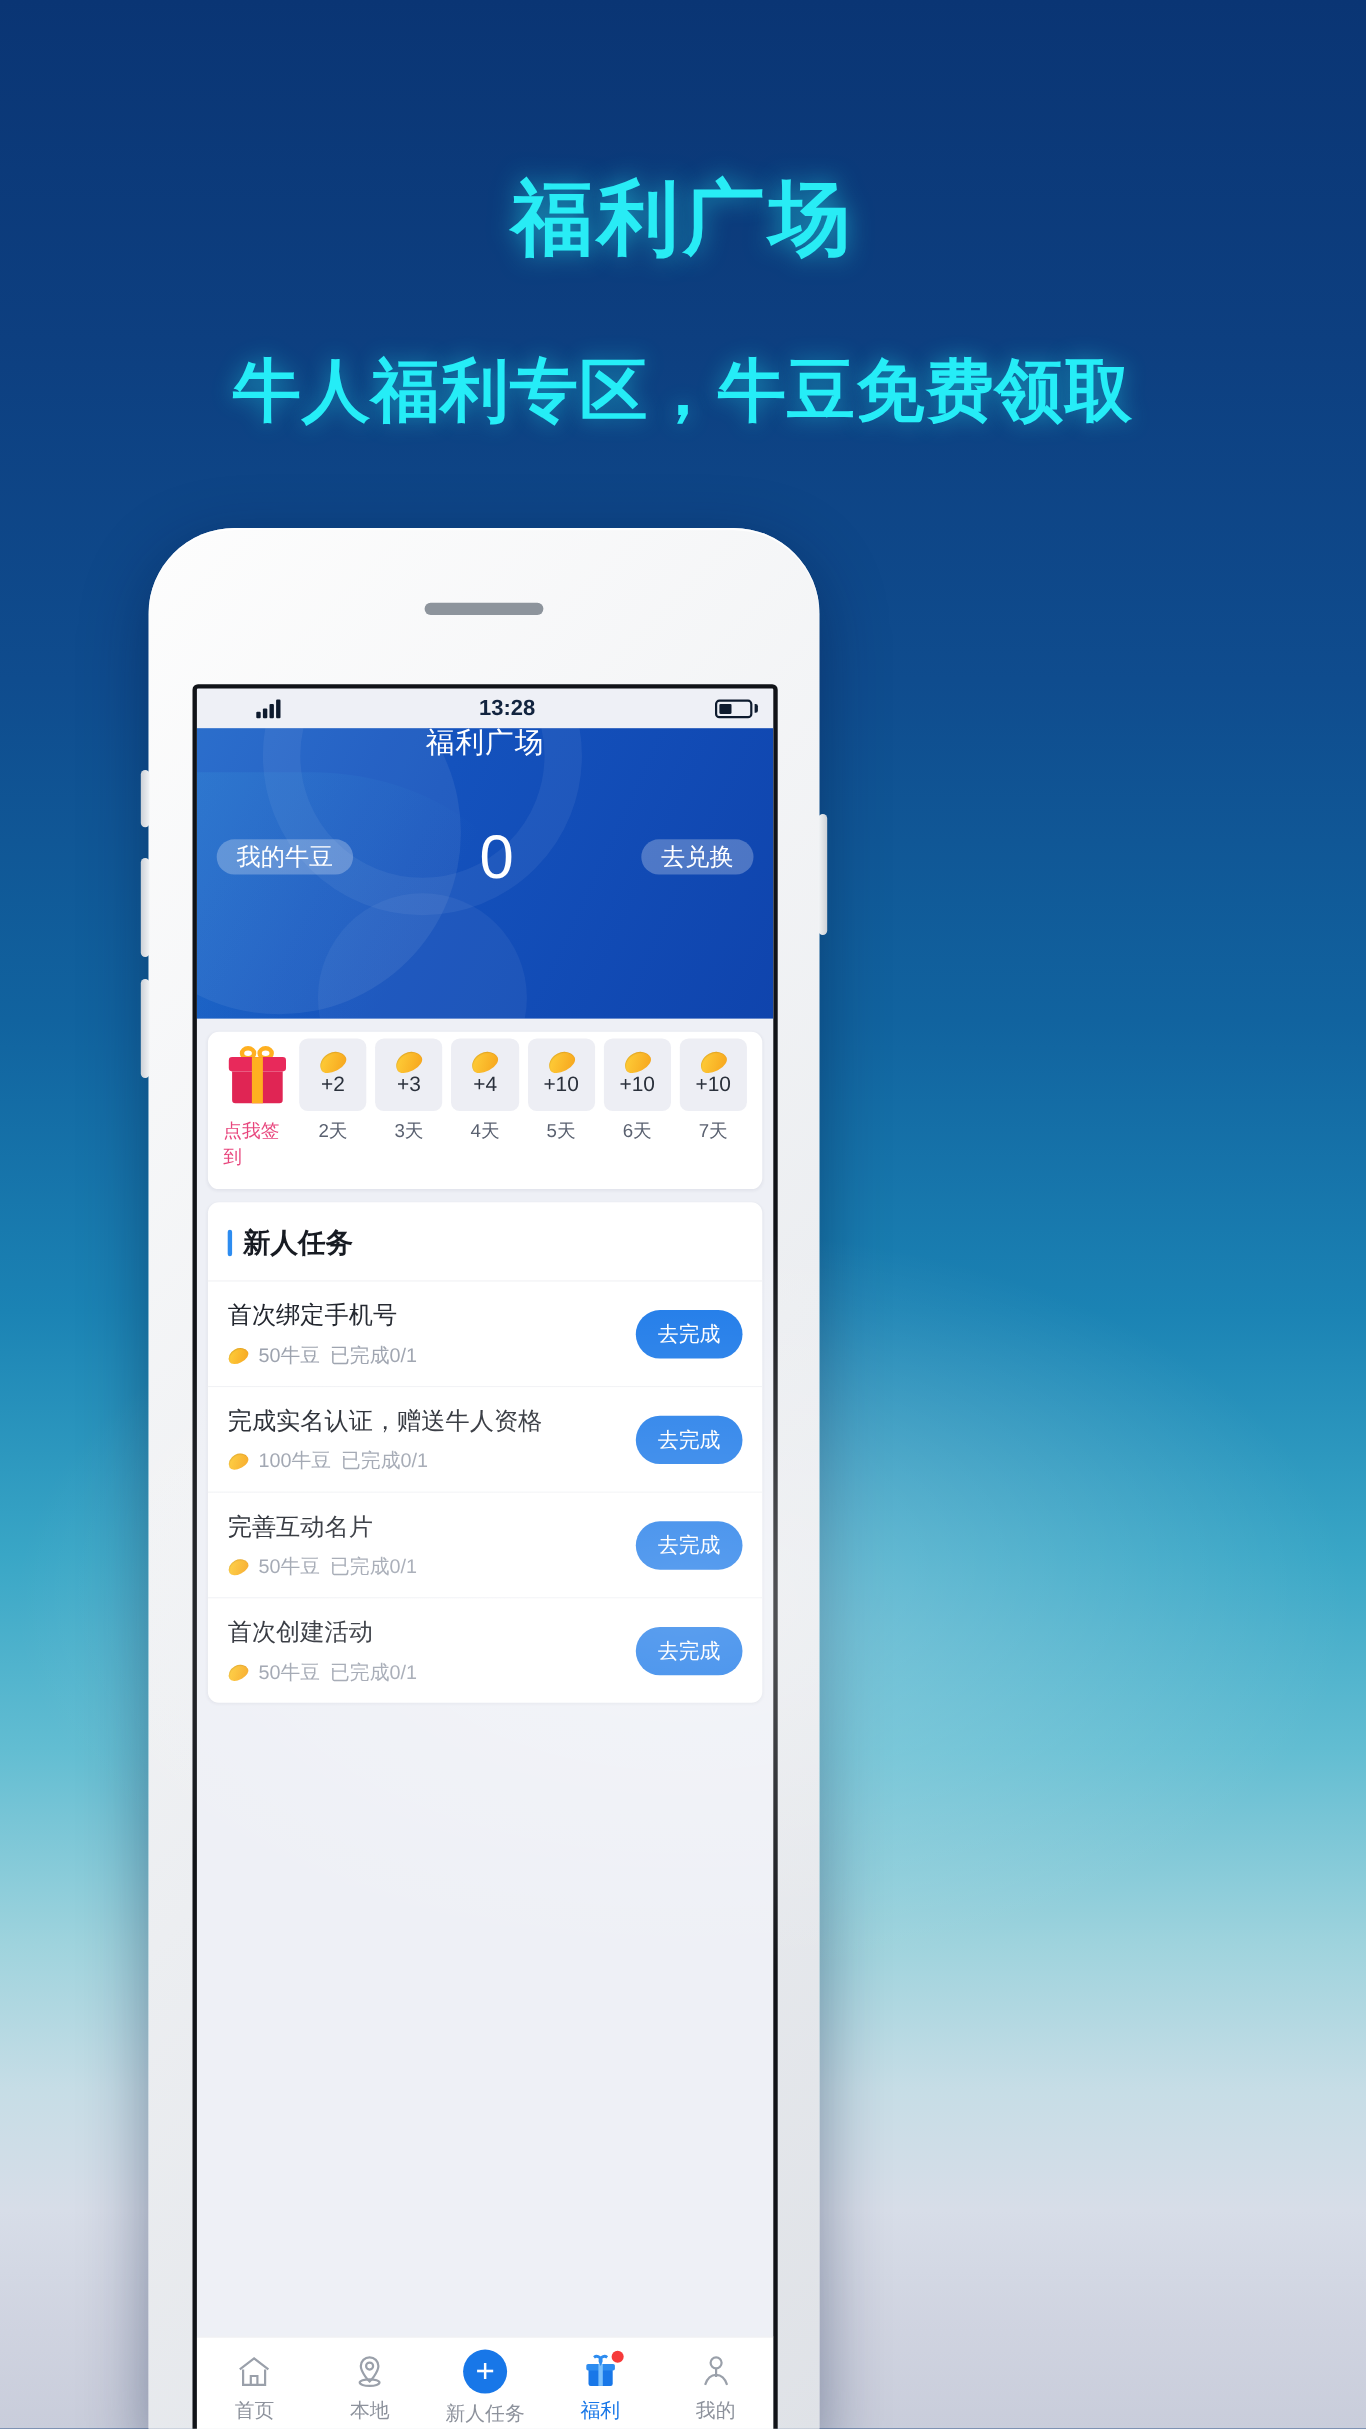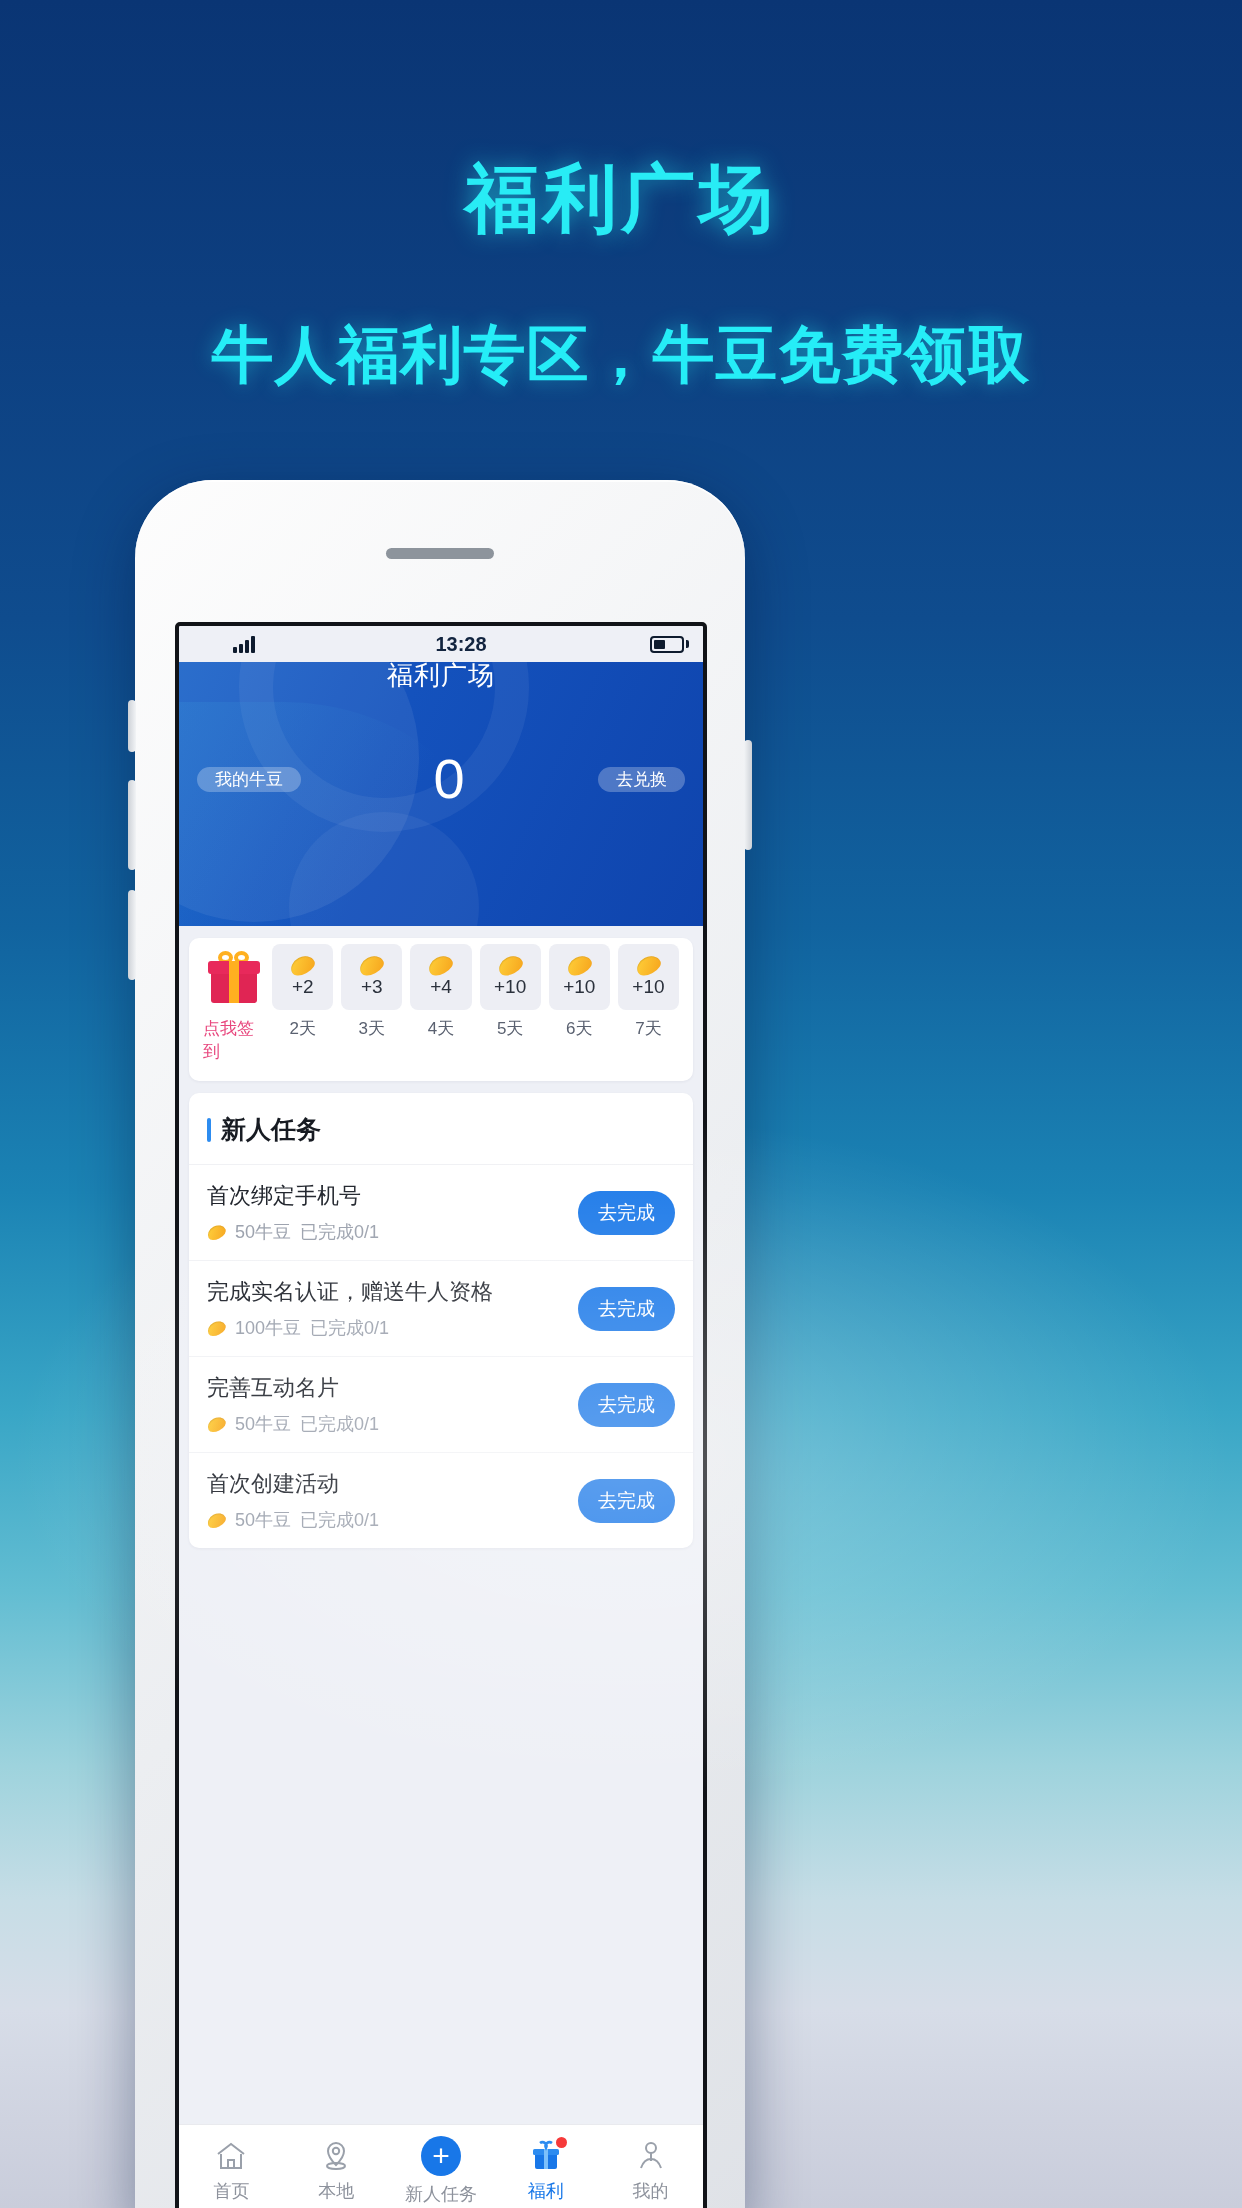--- a/index.html
+++ b/index.html
@@ -136,21 +136,21 @@
     letter-spacing:1px;
   }
   .balance-row{
     position:relative; z-index:2;
     margin-top:58px;
     display:flex; align-items:center; justify-content:space-between;
     padding:0 18px;
   }
   .pill{
     background:rgba(255,255,255,.26);
-    color:#fff; font-size:17px;
+    color:#fff; font-size:22px;
     padding:1px 18px; border-radius:22px;
     white-space:nowrap;
   }
   .balance-num{
     color:#fff; font-size:56px; font-weight:300; letter-spacing:1px;
     line-height:1;
   }
 
   
   .card{

